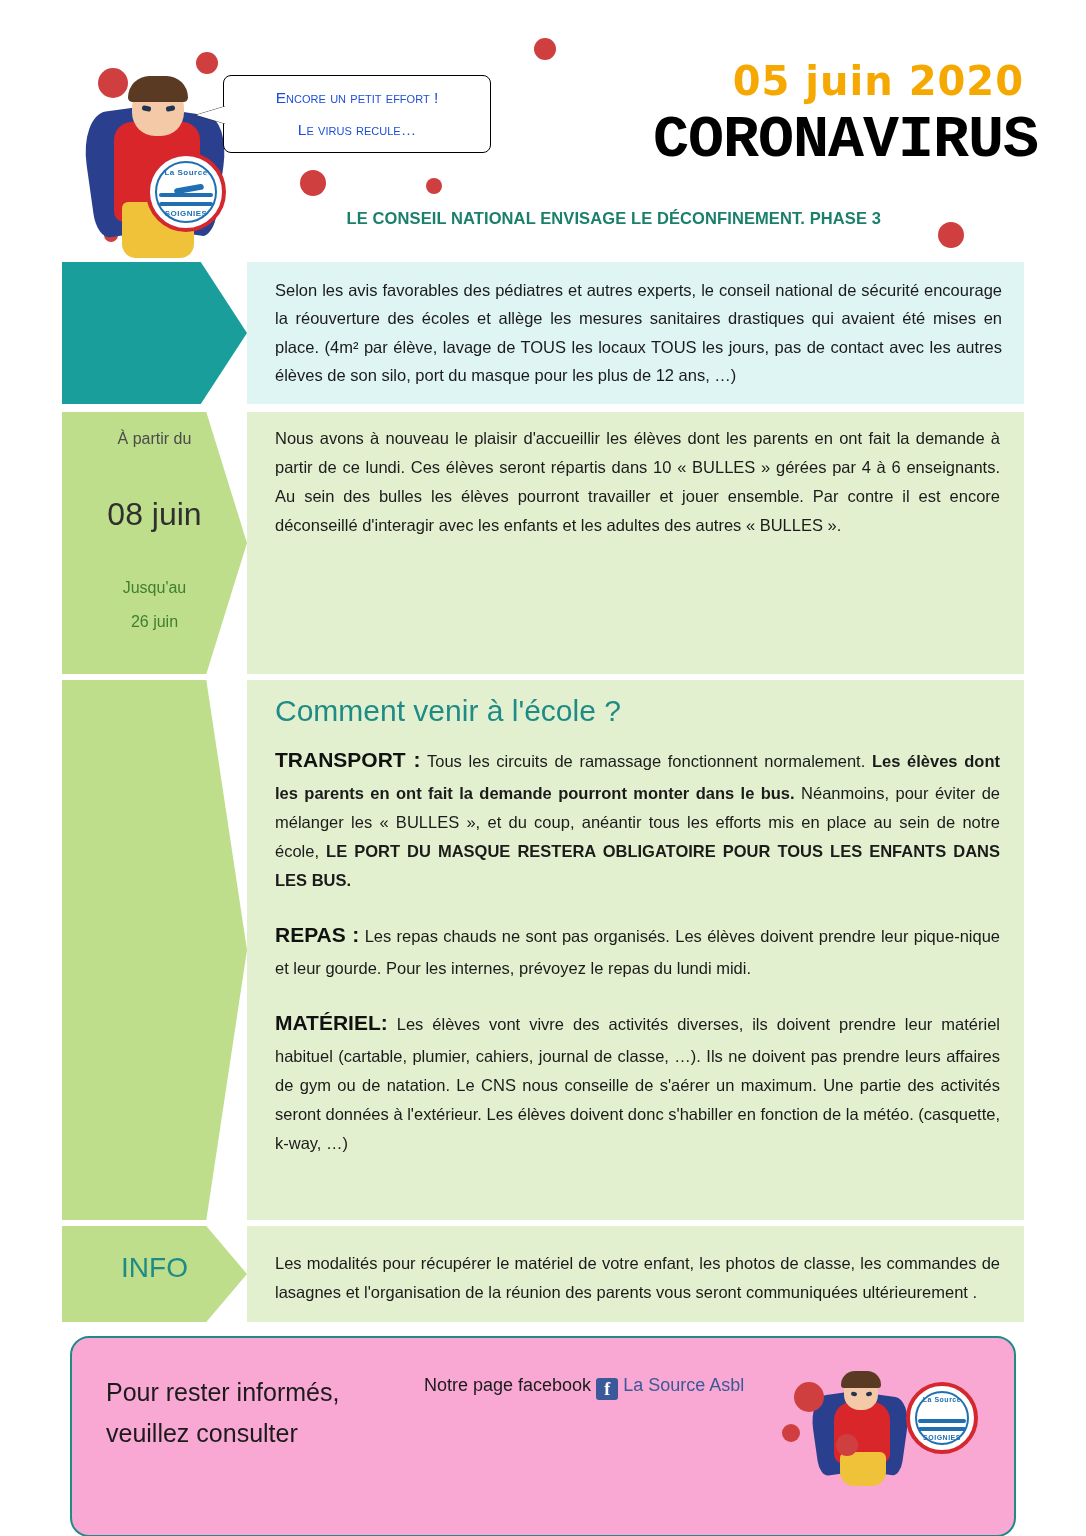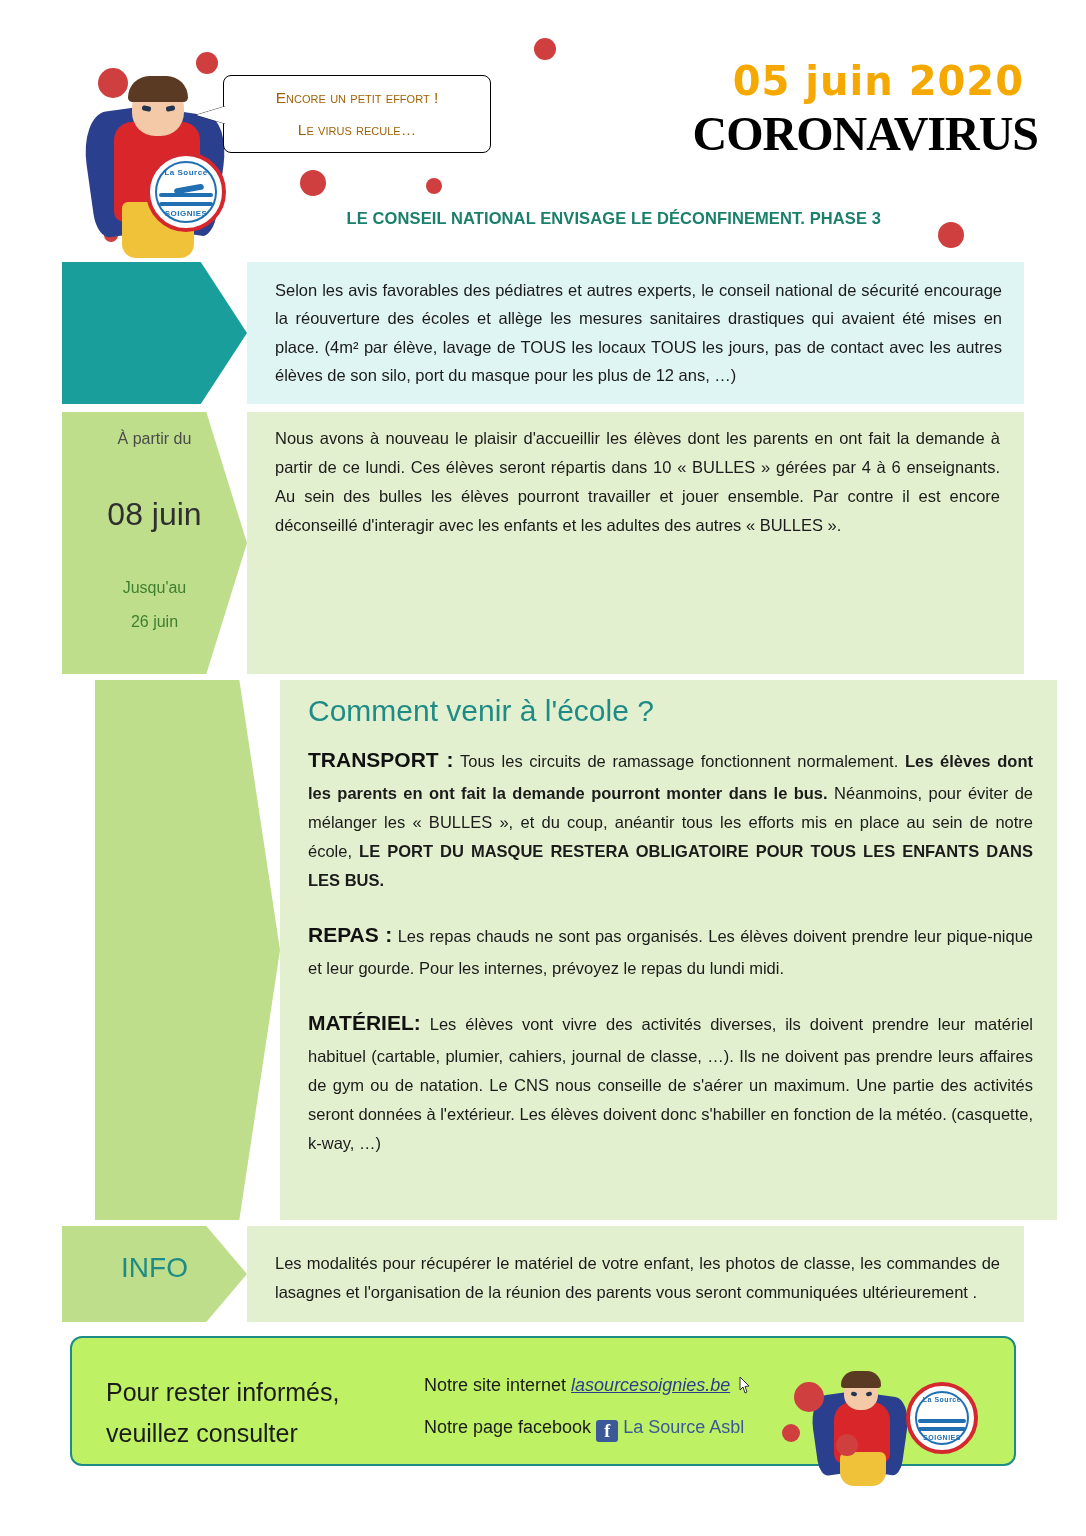--- a/index.html
+++ b/index.html
@@ -45,23 +45,23 @@
     font-family: "DejaVu Sans", sans-serif;
     font-weight: bold;
     font-size: 40px;
     letter-spacing: 1px;
     color: #F5A800;
   }
   #bigtitle {
     position: absolute;
     right: 48px;
     top: 110px;
-    font-family: Liberation Serif, serif;
+    font-family: Liberation Mono, monospace;
     font-weight: bold;
-    font-size: 48px;
+    font-size: 60px;
     letter-spacing: -1px;
     color: #000000;
     line-height: 1;
   }
   #subtitle {
     position: absolute;
     right: 205px;
     top: 209px;
     font-size: 16.5px;
     font-weight: bold;
@@ -80,21 +80,21 @@
     border-radius: 8px;
     background: #fff;
     box-sizing: border-box;
   }
   #bubble .l1, #bubble .l2 {
     position: absolute;
     width: 100%;
     text-align: center;
     font-variant: small-caps;
     font-size: 15.5px;
-    color: #a16207;
+    color: #1d4ed8;
   }
   #bubble .l1 { top: 13px; }
   #bubble .l2 { top: 45px; }
   #bubble .tail {
     position: absolute;
     left: -28px;
     top: 30px;
     width: 0; height: 0;
     border-top: 9px solid transparent;
     border-bottom: 9px solid transparent;
@@ -303,21 +303,20 @@
     text-align: justify;
   }
 
   
   #sec2-wrap {
     position: absolute;
     left: 62px;
     top: 680px;
     width: 962px;
     height: 540px;
-    margin-left: 33px;
   }
   #sec2-side { height: 540px; }
   #sec2-body { height: 540px; padding-top: 14px; }
   #sec2-body .h-green { font-size: 30px; margin-bottom: 14px; }
   .lbl {
     font-size: 21px;
     font-weight: bold;
     color: #111;
   }
   .para {
@@ -345,25 +344,25 @@
     color: #1f8b86;
   }
   #sec3-body { height: 96px; padding-top: 23px; }
 
   
   #footer {
     position: absolute;
     left: 70px;
     top: 1336px;
     width: 946px;
-    height: 130px;
+    height: 201px;
     border: 2px solid #1f8b86;
-    border-radius: 12px;
+    border-radius: 19px;
     box-sizing: border-box;
-    background: #bef264;
+    background: #f9a8d4;
   }
   #footer .left {
     position: absolute;
     left: 34px;
     top: 34px;
     width: 330px;
     font-size: 25px;
     line-height: 1.65;
     color: #1b1b1b;
   }
@@ -532,29 +531,20 @@
 </div>
 
 <div id="footer">
   <div class="left">
     <div>Pour rester informés,</div>
     <div>veuillez consulter</div>
   </div>
 
   <div class="rows">
     <div class="row">
-      <span>Notre site internet</span>
-      <a class="link" href="#">lasourcesoignies.be</a>
-      <span class="cursor">
-        <svg viewBox="0 0 14 18" width="14" height="18">
-            <path d="M3 1 L3 14 L6 11 L8 17 L10 16 L8 10.5 L12 10 Z" fill="#fff" stroke="#333" stroke-width="1"></path>
-          </svg>
-      </span>
-    </div>
-    <div class="row">
       <span>Notre page facebook</span>
       <span class="fb-icon">f</span>
       <span class="fb-label">La Source Asbl</span>
     </div>
   </div>
 
   <div id="hero2">
     <div class="cape"></div>
     <div class="cape2"></div>
     <div class="body-suit"></div>

